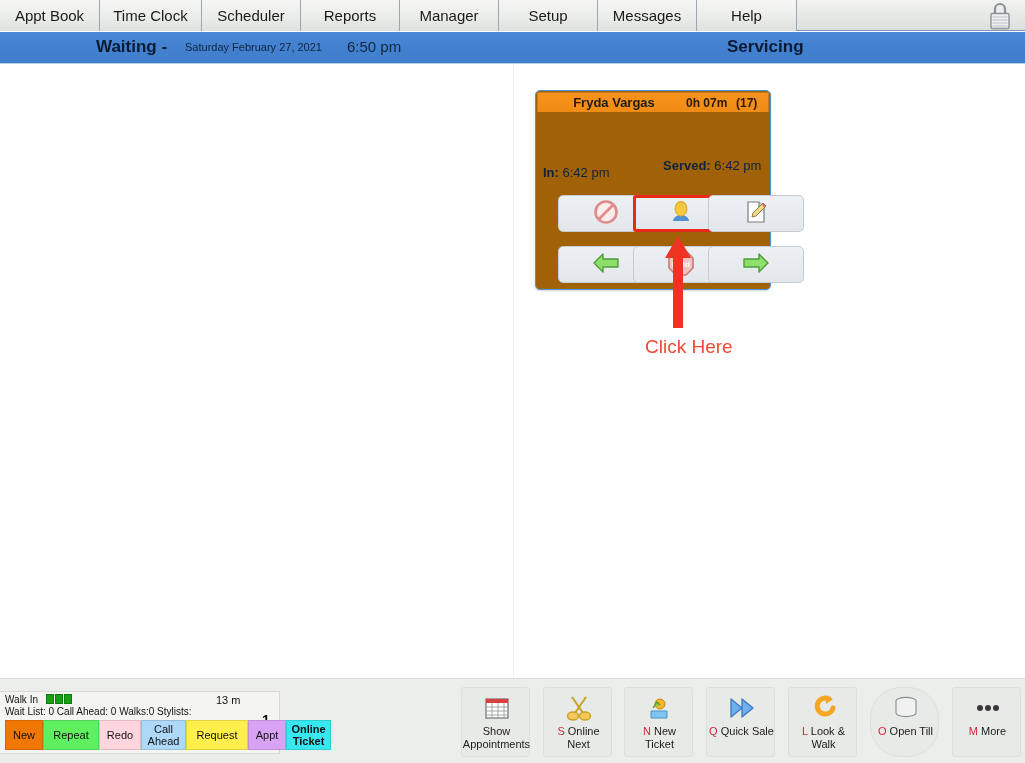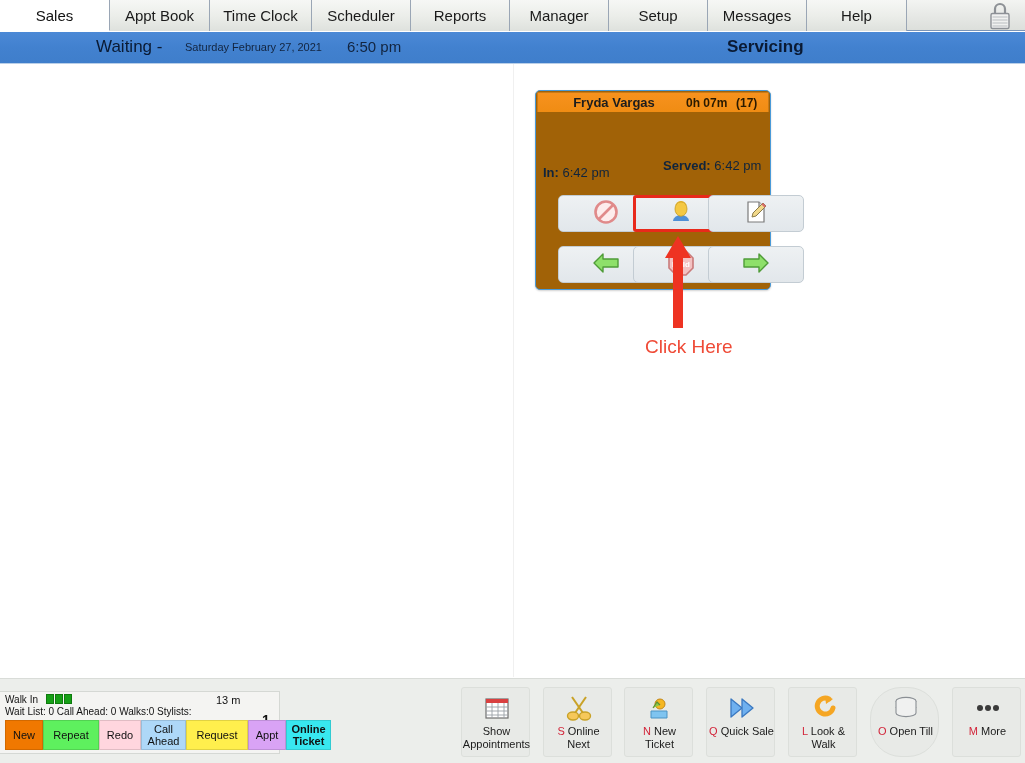--- a/index.html
+++ b/index.html
@@ -36,21 +36,21 @@
   }
 
   
   #bluebar{
     position:absolute;left:0;top:32px;width:1025px;height:31px;
     background:linear-gradient(to bottom,#4b89d6 0%,#4281cf 50%,#3f7ecb 100%);
     border-bottom:1px solid #b9cfe8;
   }
   #waitingLabel{
     position:absolute;left:96px;top:5px;
-    font-size:17px;font-weight:normal;color:#0a1a33;
+    font-size:17px;font-weight:bold;color:#0a1a33;
     white-space:nowrap;
   }
   #waitingDate{
     position:absolute;left:185px;top:9px;
     font-size:11px;font-weight:normal;color:#12243f;
     white-space:nowrap;
   }
   #waitingTime{
     position:absolute;left:347px;top:6px;
     font-size:15px;color:#12243f;font-weight:normal;
@@ -184,21 +184,20 @@
     position:absolute;left:0;top:37px;width:69px;text-align:center;
     font-size:11px;color:#1b1b1b;line-height:13px;
   }
   .acc{color:#d2253a;}
 </style>
 </head>
 <body>
 
 <div id="tabbar">
   <div id="tabstrip">
-      <div class="tab active" style="width: 110px;">Sales</div>
       <div class="tab" style="width: 100px;">Appt Book</div>
       <div class="tab" style="width: 102px;">Time Clock</div>
       <div class="tab" style="width: 99px;">Scheduler</div>
       <div class="tab" style="width: 99px;">Reports</div>
       <div class="tab" style="width: 99px;">Manager</div>
       <div class="tab" style="width: 99px;">Setup</div>
       <div class="tab" style="width: 99px;">Messages</div>
       <div class="tab" style="width: 100px;">Help</div>
     </div>
   <div id="lockicon">

